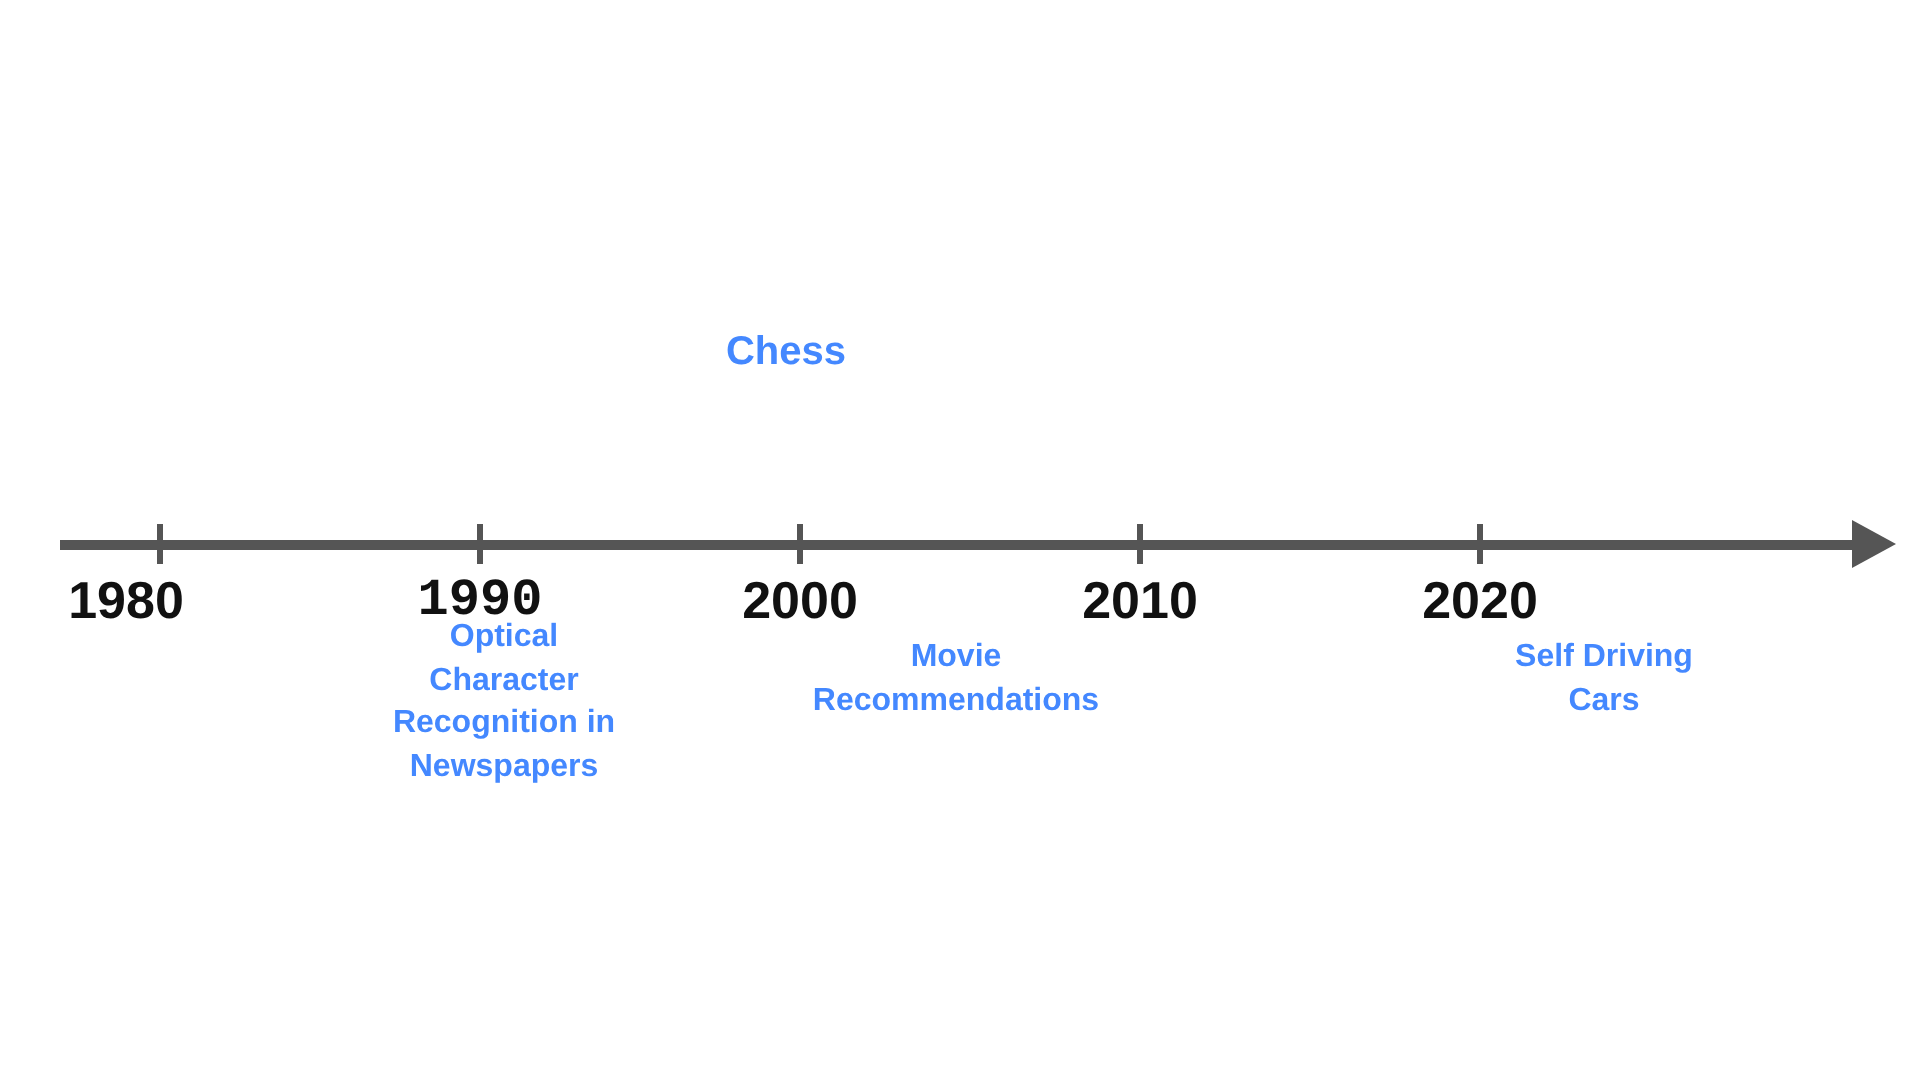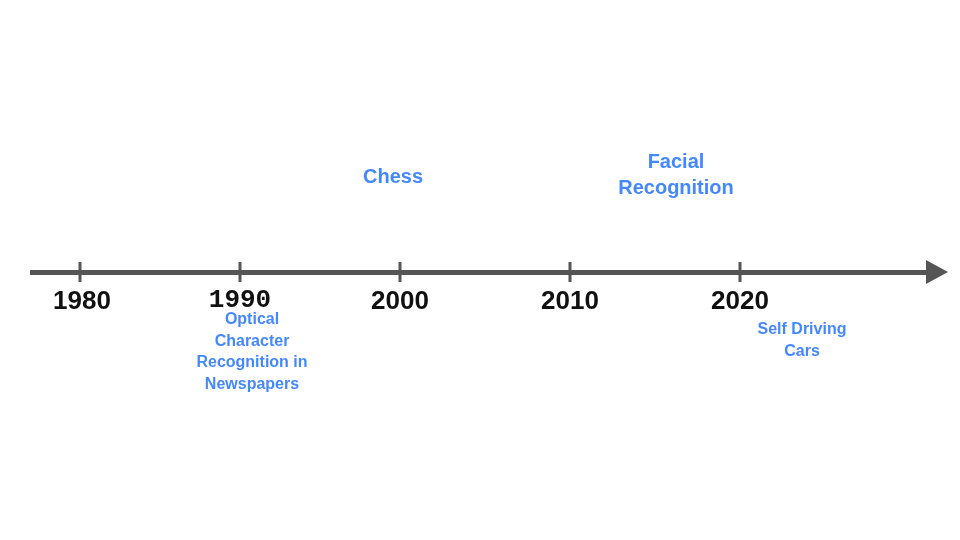--- a/index.html
+++ b/index.html
@@ -89,36 +89,36 @@
     }
   </style>
 </head>
 <body>
 
 <div class="timeline-container">
 
   <div class="timeline-axis"></div>
 
   <div class="tick" style="left: 80px;"></div>
-  <div class="year-label" style="left: 82px;">1980</div>
+  <div class="year-label" style="left: 63px;">1980</div>
 
   <div class="tick" style="left: 240px;"></div>
   <div class="year-label" style="left: 240px; font-family: Liberation Mono, monospace;">1990</div>
 
   <div class="tick" style="left: 400px;"></div>
   <div class="year-label" style="left: 400px;">2000</div>
 
   <div class="tick" style="left: 570px;"></div>
   <div class="year-label" style="left: 570px;">2010</div>
 
   <div class="tick" style="left: 740px;"></div>
   <div class="year-label" style="left: 740px;">2020</div>
 
   <div class="event-above" style="left: 393px; top: 165px;">Chess</div>
 
-  <div class="event-above" style="left: 676px; top: 148px; line-height: 1.3;">Facial<br>Recognition</div>
 
   <div class="event-below" style="left: 252px; top: 308px; line-height: 1.35;">Optical<br>Character<br>Recognition in<br>Newspapers</div>
 
+  <div class="event-below" style="left: 478px; top: 318px; line-height: 1.35;">Movie<br>Recommendations</div>
 
   <div class="event-below" style="left: 802px; top: 318px; line-height: 1.35;">Self Driving<br>Cars</div>
 
 </div>
 
 </body></html>

